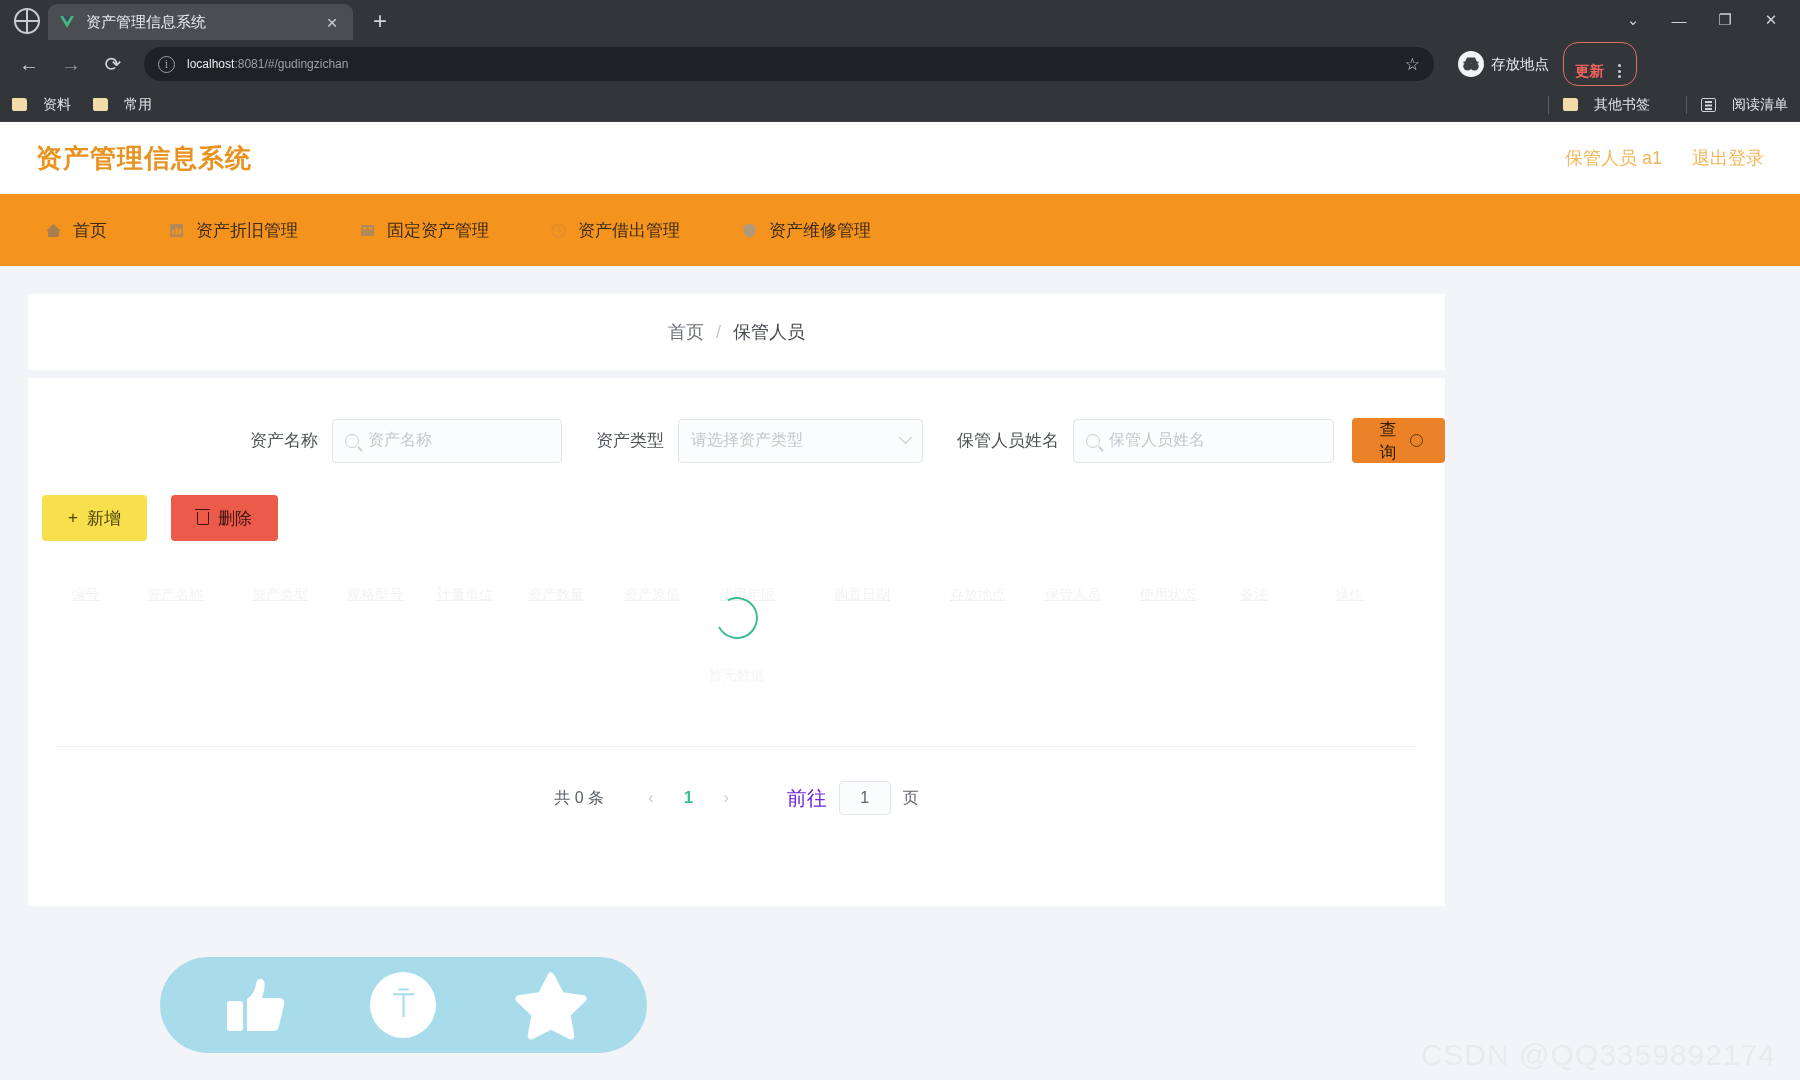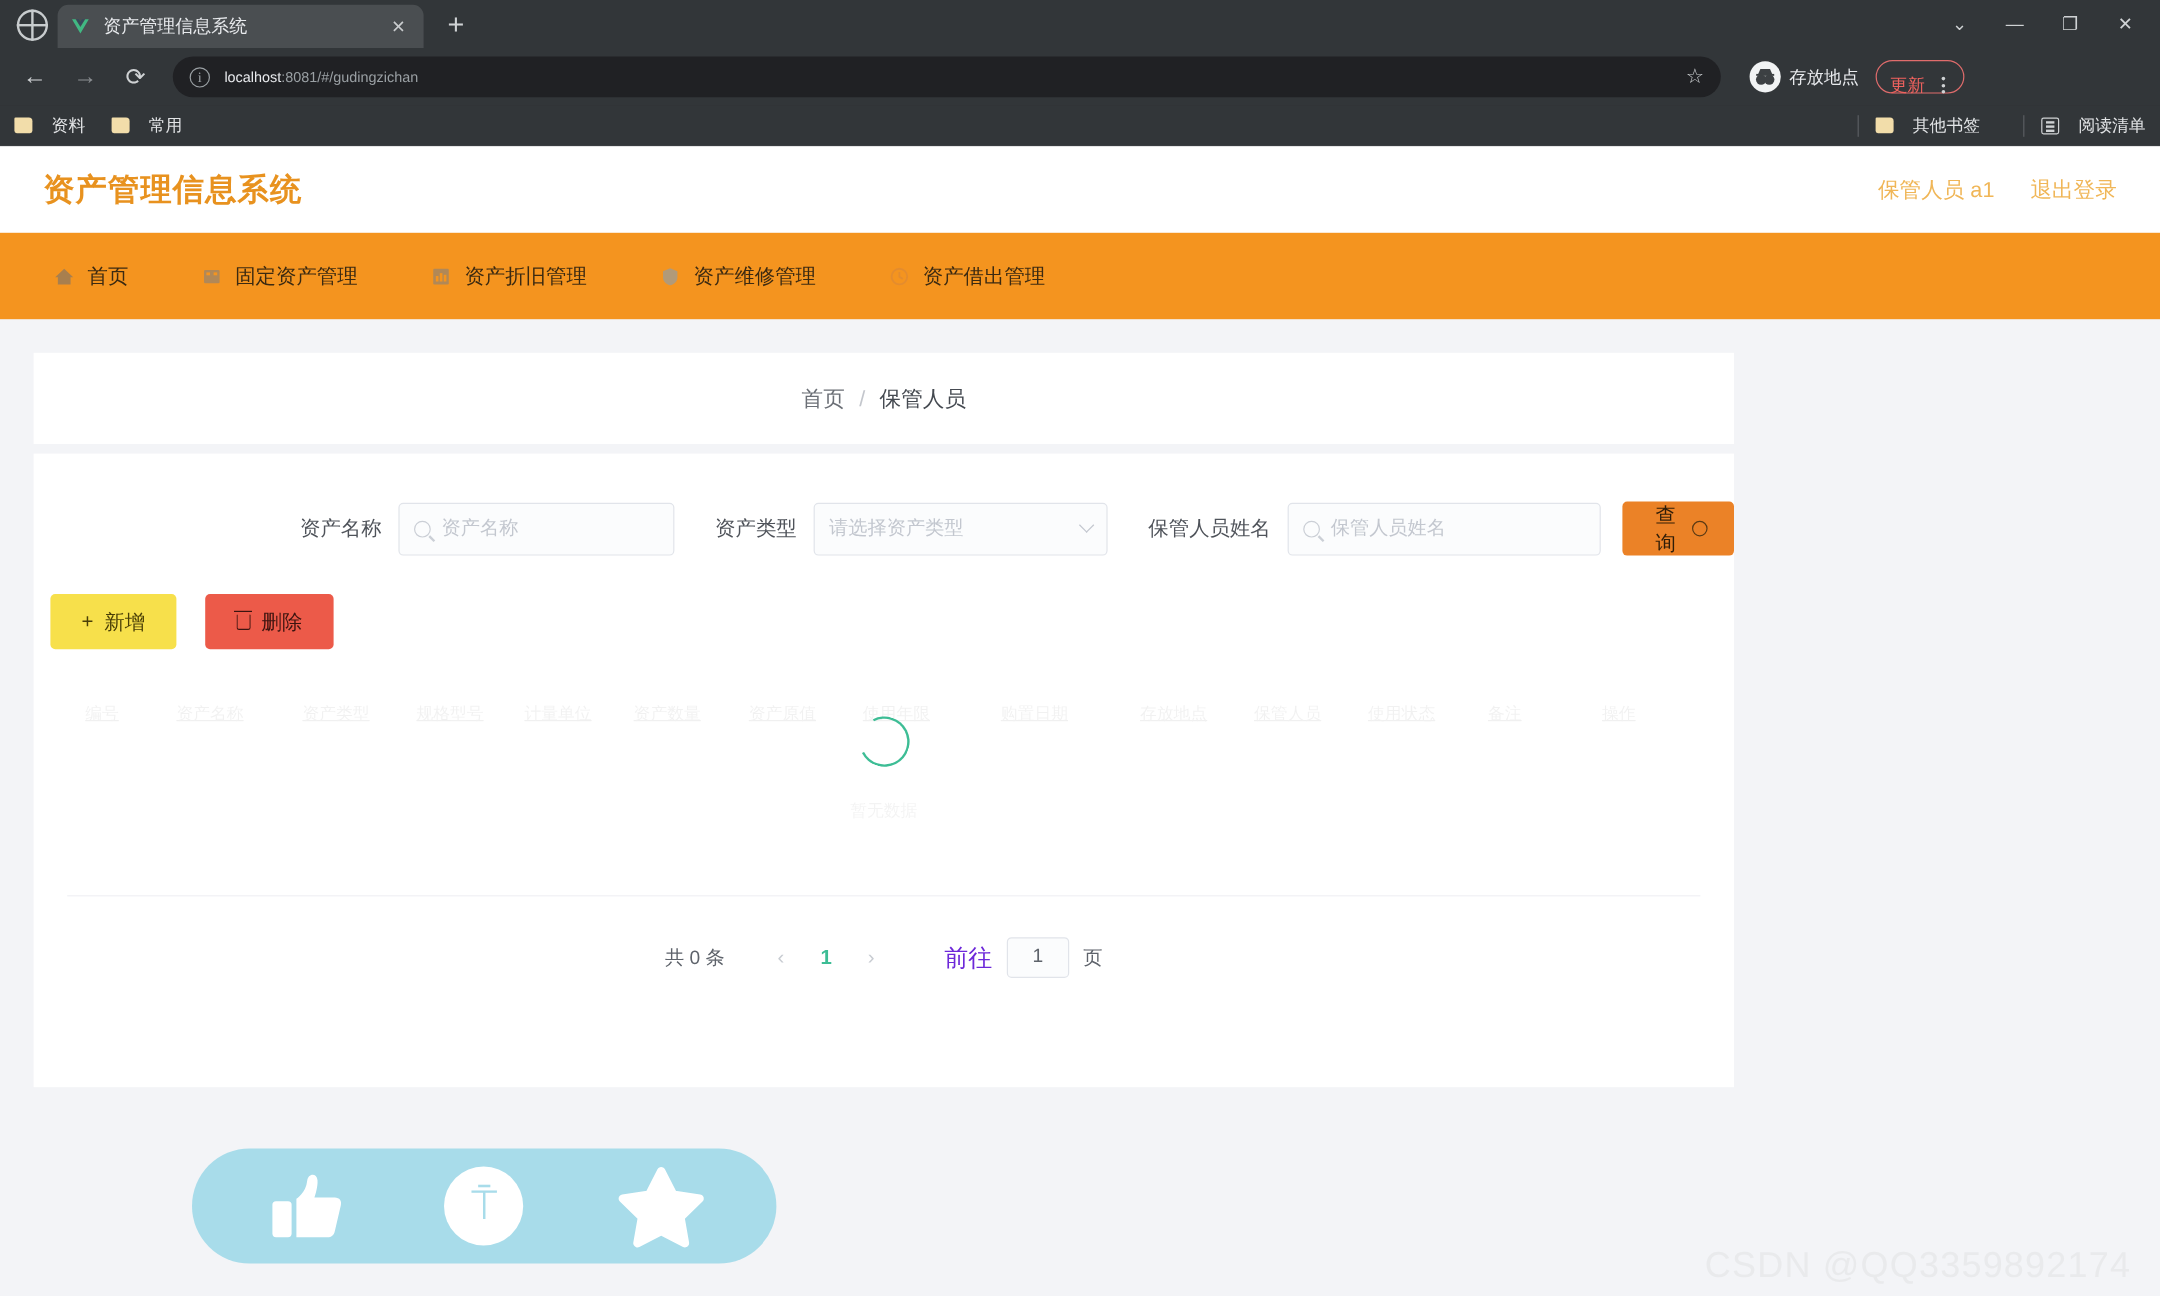--- a/index.html
+++ b/index.html
@@ -121,24 +121,25 @@
   }
   .incognito-badge {
     width: 26px; height: 26px; border-radius: 50%;
     background: #f1f3f4; position: relative; flex: none;
   }
   .incognito-label { color: #e8eaed; font-size: 14.5px; white-space: nowrap; }
   .update-pill {
     margin-left: 14px;
     border: 1px solid #e06c6c;
     border-radius: 15px;
-    height: 28px;
+    height: 44px;
     display: flex; align-items: center;
     padding: 14px 6px 0 11px;
     flex: none;
+    font-weight: bold;
   }
   .update-text { color: #f0625e; font-size: 14.5px; white-space: nowrap; }
   .kebab {
     width: 22px; display: flex; flex-direction: column;
     align-items: center; gap: 2.5px; margin-left: 4px;
   }
   .kebab i { width: 3px; height: 3px; border-radius: 50%; background: #cfd2d4; display: block; }
 
   .bookmarks {
     height: 34px;
@@ -495,57 +496,57 @@
             <path d="M9.5 3 L17 10 L14.8 10 L14.8 16 L4.2 16 L4.2 10 L2 10 Z" fill="#6b6f76"></path>
           </svg>
       </span>
       <span>首页</span>
     </div>
 
 
     <div class="nav-item">
       <span class="nav-ico">
         <svg width="19" height="19" viewBox="0 0 19 19">
-            <rect x="3" y="4" width="13" height="11" rx="1" fill="#7b8086"></rect>
-            <rect x="5" y="6" width="3" height="2.4" fill="#f4941f"></rect>
-            <rect x="11" y="6" width="3" height="2.4" fill="#f4941f"></rect>
-          </svg>
-      </span>
-      <span>固定资产管理</span>
-    </div>
-
-    <div class="nav-item">
-      <span class="nav-ico">
-        <svg width="19" height="19" viewBox="0 0 19 19">
             <rect x="3" y="3" width="13" height="13" rx="1" fill="#7b8086"></rect>
             <rect x="5.2" y="9" width="2.2" height="4.6" fill="#f4941f"></rect>
             <rect x="8.5" y="6.6" width="2.2" height="7" fill="#f4941f"></rect>
             <rect x="11.8" y="8" width="2.2" height="5.6" fill="#f4941f"></rect>
           </svg>
       </span>
       <span>资产折旧管理</span>
     </div>
 
     <div class="nav-item">
       <span class="nav-ico">
         <svg width="19" height="19" viewBox="0 0 19 19">
-            <path d="M9.5 2.6 L15.5 5 L15.5 10 C15.5 13.6 12.8 15.8 9.5 16.8 C6.2 15.8 3.5 13.6 3.5 10 L3.5 5 Z" fill="#7b9fc4"></path>
+            <rect x="3" y="4" width="13" height="11" rx="1" fill="#7b8086"></rect>
+            <rect x="5" y="6" width="3" height="2.4" fill="#f4941f"></rect>
+            <rect x="11" y="6" width="3" height="2.4" fill="#f4941f"></rect>
           </svg>
       </span>
-      <span>资产维修管理</span>
+      <span>固定资产管理</span>
     </div>
 
     <div class="nav-item">
       <span class="nav-ico">
         <svg width="19" height="19" viewBox="0 0 19 19">
             <circle cx="9.5" cy="9.5" r="6.5" fill="none" stroke="#d8873a" stroke-width="1.6"></circle>
             <path d="M9.5 5.6 L9.5 9.8 L12.4 11.4" fill="none" stroke="#d8873a" stroke-width="1.6"></path>
           </svg>
       </span>
       <span>资产借出管理</span>
+    </div>
+
+    <div class="nav-item">
+      <span class="nav-ico">
+        <svg width="19" height="19" viewBox="0 0 19 19">
+            <path d="M9.5 2.6 L15.5 5 L15.5 10 C15.5 13.6 12.8 15.8 9.5 16.8 C6.2 15.8 3.5 13.6 3.5 10 L3.5 5 Z" fill="#7b9fc4"></path>
+          </svg>
+      </span>
+      <span>资产维修管理</span>
     </div>
   </div>
 
   <div class="panel">
     <div class="breadcrumb-bar">
       <span class="bc-item">首页</span>
       <span class="bc-sep">/</span>
       <span class="bc-item last">保管人员</span>
     </div>
   </div>

